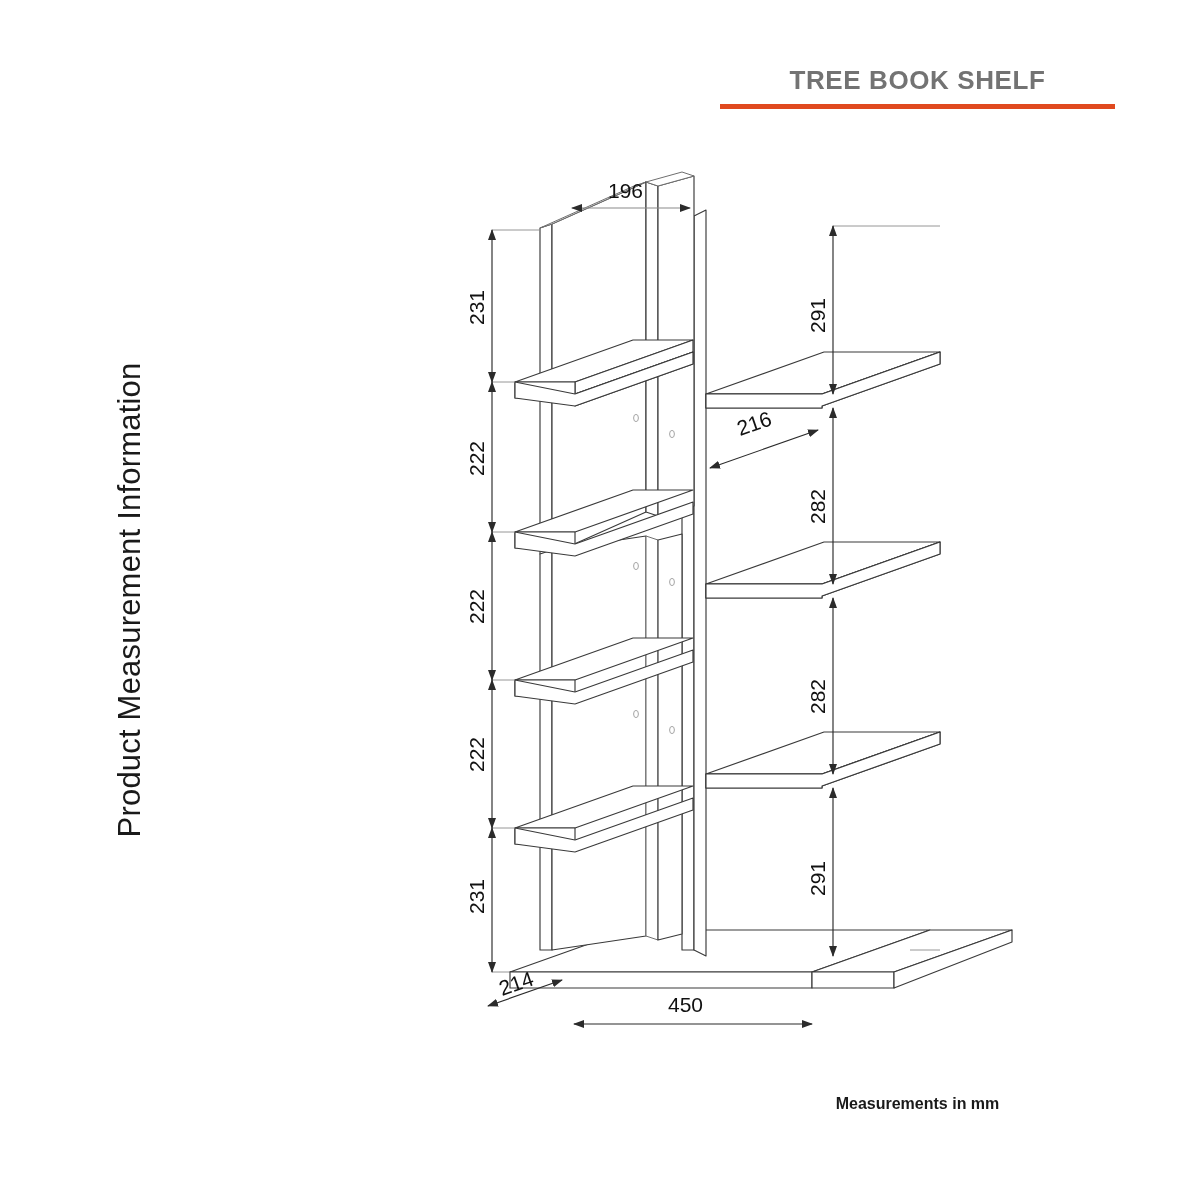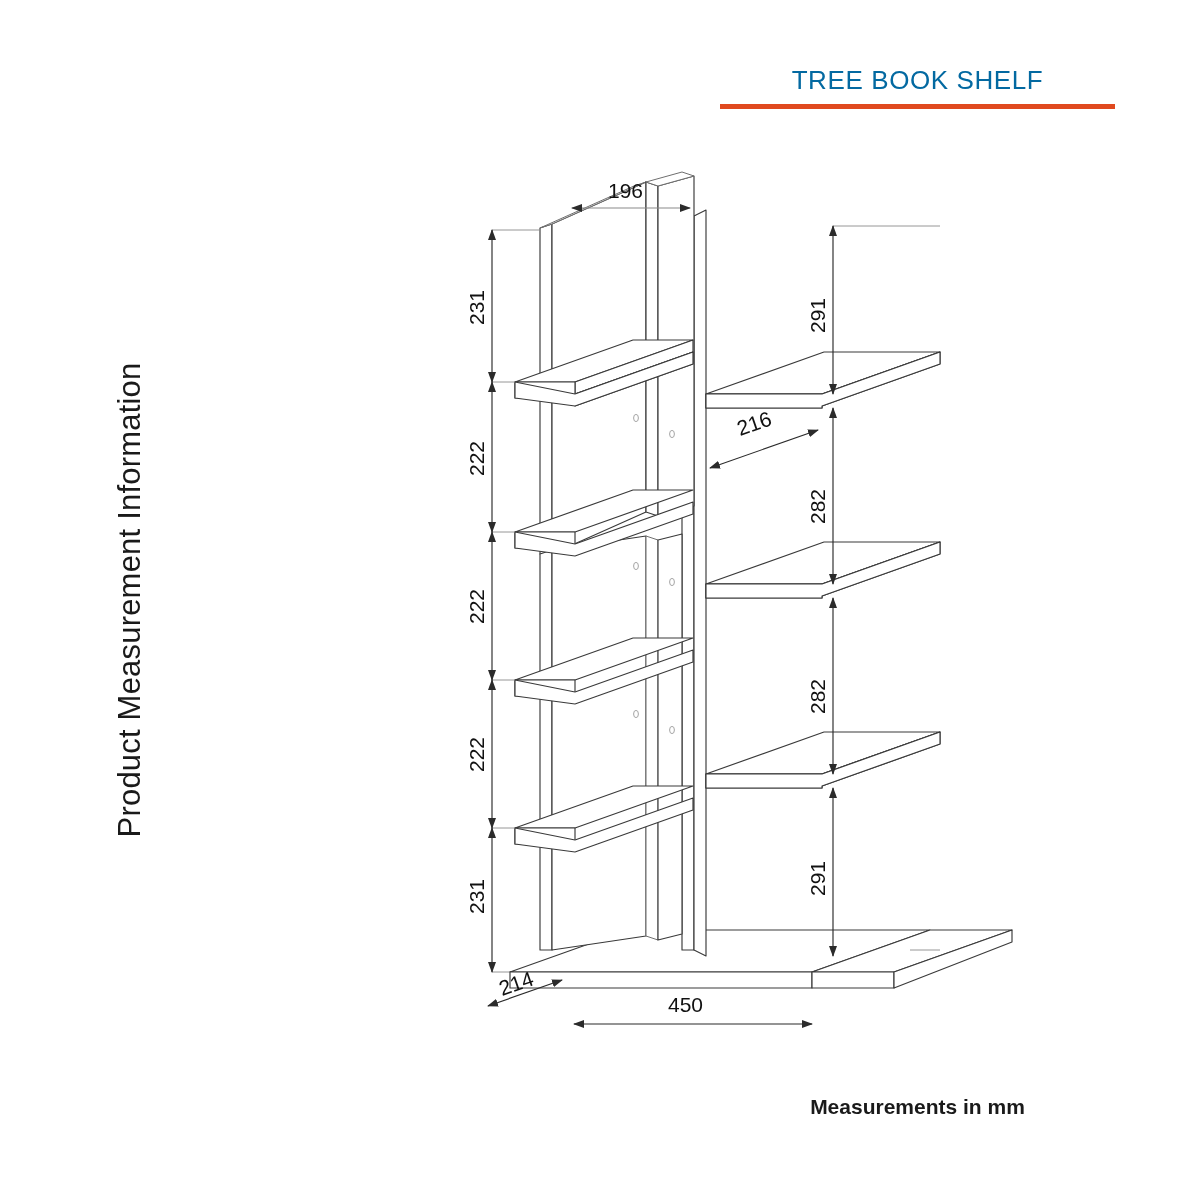--- a/index.html
+++ b/index.html
@@ -24,23 +24,23 @@
   
   .title-block {
     position: absolute;
     left: 720px;
     top: 66px;
     width: 395px;
     text-align: center;
   }
   .title-text {
     font-size: 26px;
-    font-weight: normal;
+    font-weight: bold;
     letter-spacing: 0.6px;
-    color: #0369a1;
+    color: #737373;
     line-height: 1.1;
     white-space: nowrap;
   }
   .title-rule {
     margin-top: 9px;
     height: 5px;
     width: 100%;
     background: #E0491F;
   }
 
@@ -65,21 +65,21 @@
     letter-spacing: 0.2px;
   }
 
   
   .footer-note {
     position: absolute;
     left: 720px;
     top: 1095px;
     width: 395px;
     text-align: center;
-    font-size: 21px;
+    font-size: 16px;
     font-weight: bold;
     color: #1a1a1a;
     white-space: nowrap;
   }
 
   
   #drawing {
     position: absolute;
     left: 440px;
     top: 150px;

